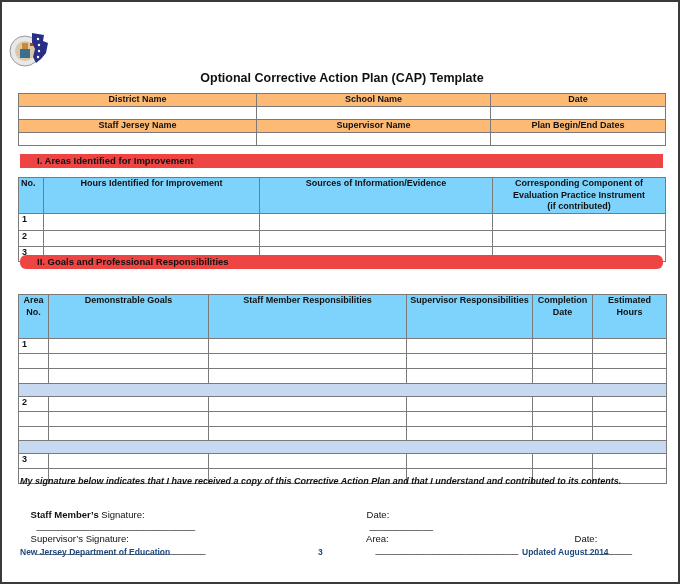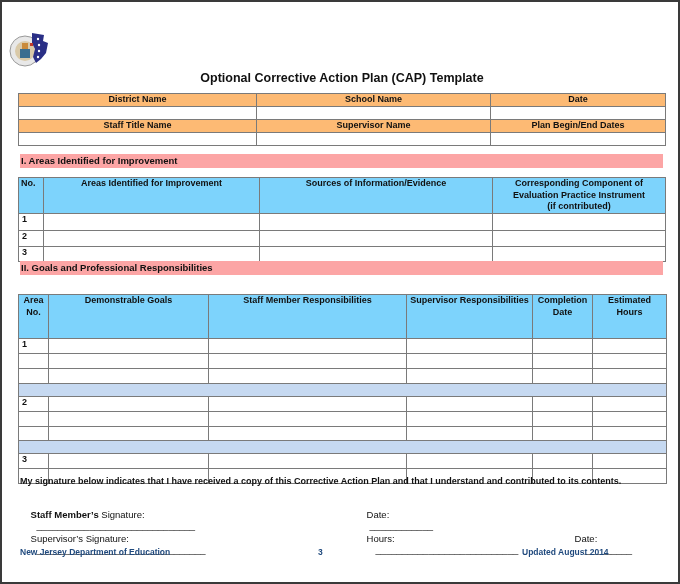--- a/index.html
+++ b/index.html
@@ -5,24 +5,24 @@
   * { box-sizing: border-box; margin: 0; padding: 0; }
   html, body { width: 680px; height: 584px; background: #ffffff; overflow: hidden; }
   body { font-family: "Liberation Sans", sans-serif; color: #111; position: relative; }
   .page { position: absolute; left: 0; top: 0; width: 680px; height: 584px; border: 2px solid #3a3a3a; background: #fff; }
   .logo { position: absolute; left: 6px; top: 27px; width: 42px; height: 40px; }
   .title { position: absolute; left: 0; width: 680px; top: 69px; text-align: center; font-size: 12.5px; font-weight: bold; }
   table { border-collapse: collapse; position: absolute; table-layout: fixed; }
   td, th { border: 1px solid #7a7a7a; font-size: 9px; font-weight: bold; text-align: center; vertical-align: top; padding: 0 2px; line-height: 11.5px; }
   .hdr-light { background: #fdba74; }
   .hdr-mid { background: #7dd3fc; }
-  .section-bar { position: absolute; left: 18px; width: 643px; height: 14px; background: #fca5a5; font-size: 9.5px; font-weight: bold; padding-left: 1px; line-height: 14px; }
+  .section-bar { position: absolute; left: 18px; width: 643px; height: 14px; background: #ef4444; font-size: 9.5px; font-weight: bold; padding-left: 17px; line-height: 14px; }
   .num { text-align: left; padding-left: 3px; font-weight: bold; }
   .spacer td { background: #c6d9f1; }
-  .sig-note { position: absolute; left: 18px; top: 474px; font-size: 9px; font-weight: bold; }
+  .sig-note { position: absolute; left: 18px; top: 474px; font-size: 9px; font-style: italic; font-weight: bold; }
   .sig-line { position: absolute; font-size: 9.5px; white-space: pre; }
   .sig-line b { font-weight: bold; }
   .footer { position: absolute; top: 545px; font-size: 8.5px; font-weight: bold; color: #1f497d; }
 </style>
 </head>
 <body>
 
 <div class="page">
 
   <svg class="logo" viewBox="0 0 42 40">
@@ -51,21 +51,21 @@
       <td class="hdr-light">District Name</td>
       <td class="hdr-light">School Name</td>
       <td class="hdr-light">Date</td>
     </tr>
     <tr style="height:13px">
       <td></td>
       <td></td>
       <td></td>
     </tr>
     <tr style="height:13px">
-      <td class="hdr-light">Staff Title Name</td>
+      <td class="hdr-light">Staff Jersey Name</td>
       <td class="hdr-light">Supervisor Name</td>
       <td class="hdr-light">Plan Begin/End Dates</td>
     </tr>
     <tr style="height:13px">
       <td></td>
       <td></td>
       <td></td>
     </tr>
   </tbody>
     </table>
@@ -75,21 +75,21 @@
   <table style="left:16px; top:175px; width:647px;">
     <colgroup>
         <col style="width:25px">
         <col style="width:216px">
         <col style="width:233px">
         <col style="width:173px">
       </colgroup>
     <tbody>
         <tr style="height:36px">
       <td class="hdr-mid" style="text-align:left;">No.</td>
-      <td class="hdr-mid">Areas Identified for Improvement</td>
+      <td class="hdr-mid">Hours Identified for Improvement</td>
       <td class="hdr-mid">Sources of Information/Evidence</td>
       <td class="hdr-mid">
         <div>Corresponding Component of</div>
         <div>Evaluation Practice Instrument</div>
         <div>(if contributed)</div>
       </td>
     </tr>
     <tr style="height:17px">
       <td class="num">1</td>
       <td></td>
@@ -104,21 +104,21 @@
     </tr>
     <tr style="height:15px">
       <td class="num">3</td>
       <td></td>
       <td></td>
       <td></td>
     </tr>
   </tbody>
     </table>
 
-  <div class="section-bar" style="top:259px;">II. Goals and Professional Responsibilities</div>
+  <div class="section-bar" style="top:253px;border-radius:6px;">II. Goals and Professional Responsibilities</div>
 
   <table style="left:16px; top:292px; width:648px;">
     <colgroup>
       <col style="width:30px">
         <col style="width:160px">
         <col style="width:198px">
       <col style="width:126px">
         <col style="width:60px">
         <col style="width:74px">
     </colgroup>
@@ -225,21 +225,21 @@
   <div class="sig-line" style="left:354px; top:496px;">
     <span>Date:</span>
     <span style="margin-left:3px;">____________</span>
   </div>
 
   <div class="sig-line" style="left:18px; top:520px;">
     <span>Supervisor’s Signature:</span>
     <span style="display:inline-block; margin-left:6px;">________________________________</span>
   </div>
   <div class="sig-line" style="left:354px; top:520px;">
-    <span>Hours:</span>
+    <span>Area:</span>
     <span style="margin-left:9px;">___________________________</span>
   </div>
   <div class="sig-line" style="left:562px; top:520px;">
     <span>Date:</span>
     <span style="margin-left:10px;">_________</span>
   </div>
 
   <div class="footer" style="left:18px;">New Jersey Department of Education</div>
   <div class="footer" style="left:316px;">3</div>
   <div class="footer" style="left:520px;">Updated August 2014</div>

